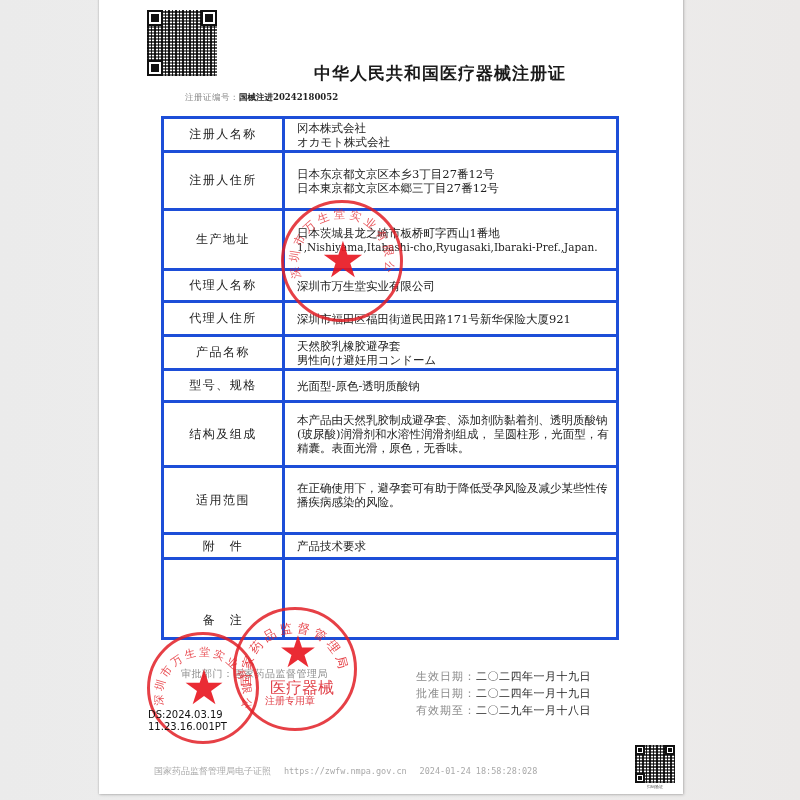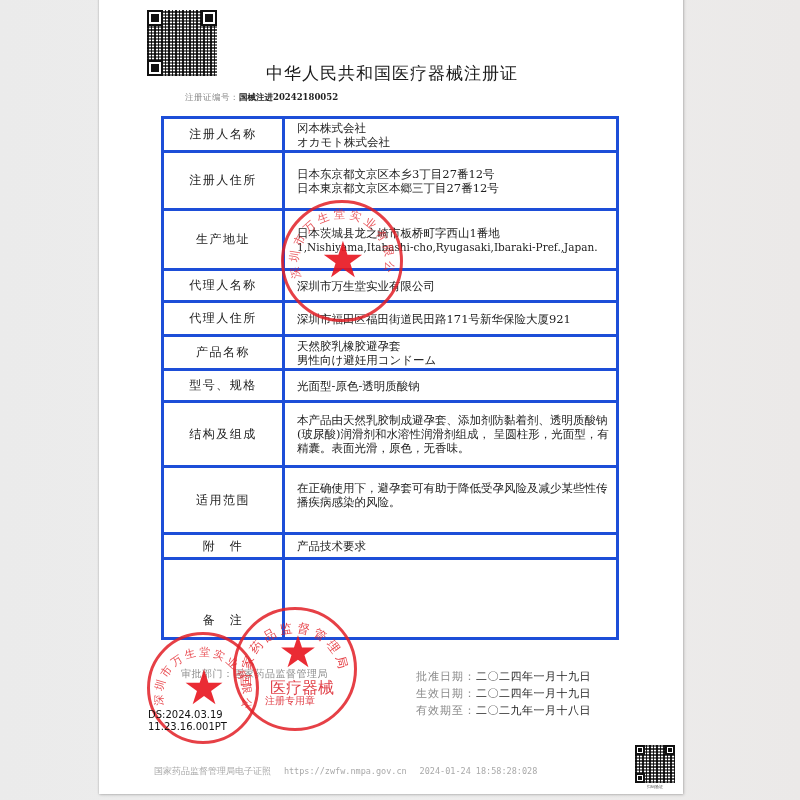--- a/index.html
+++ b/index.html
@@ -40,22 +40,22 @@
     .qr-bottom .finder::after { left: 1px; top: 1px; right: 1px; bottom: 1px; }
     .qr-caption {
       position: absolute; left: 536px; top: 788px; width: 40px;
       font-size: 4px; text-align: center; color: #555;
       font-family: "DejaVu Sans", sans-serif;
     }
 
     .title {
       position: absolute; left: 167px; top: 66px; width: 300px;
       font-family: "DejaVu Sans", "Liberation Sans", sans-serif;
-      font-size: 17px; letter-spacing: 1px; font-weight: 400;
-      color: #1a1a1a; white-space: nowrap;
+      font-size: 17px; letter-spacing: 1px; font-weight: 700;
+      color: #1a1a1a; white-space: nowrap; text-align: right;
     }
     .regno {
       position: absolute; left: 86px; top: 96px; font-size: 8.5px; white-space: nowrap;
     }
     .regno .lbl { color: #8a8a8a; letter-spacing: 0.5px; text-align: right; }
     .regno .val { color: #222; font-weight: bold; }
 
     table.cert {
       position: absolute; left: 62px; top: 120px; width: 458px;
       border-collapse: collapse; table-layout: fixed;
@@ -203,24 +203,24 @@
       <td class="label" style="vertical-align:bottom;padding-bottom:8px">备　注</td>
       <td class="value"></td>
     </tr>
   </tbody>
     </table>
 
   <div class="dept">审批部门：国家药品监督管理局</div>
 
   <div class="approval">
     <div>
-      <span class="lbl">批准日期：</span><span class="val">二〇二四年一月十九日</span>
+      <span class="lbl">生效日期：</span><span class="val">二〇二四年一月十九日</span>
     </div>
     <div>
-      <span class="lbl">生效日期：</span><span class="val">二〇二四年一月十九日</span>
+      <span class="lbl">批准日期：</span><span class="val">二〇二四年一月十九日</span>
     </div>
     <div>
       <span class="lbl">有效期至：</span><span class="val">二〇二九年一月十八日</span>
     </div>
   </div>
 
   <div class="seal seal-agent-1">
     <svg class="ring" viewBox="0 0 122 122">
       <defs>
           <path id="arc1" d="M 18 78 A 46 46 0 1 1 104 78"></path>

